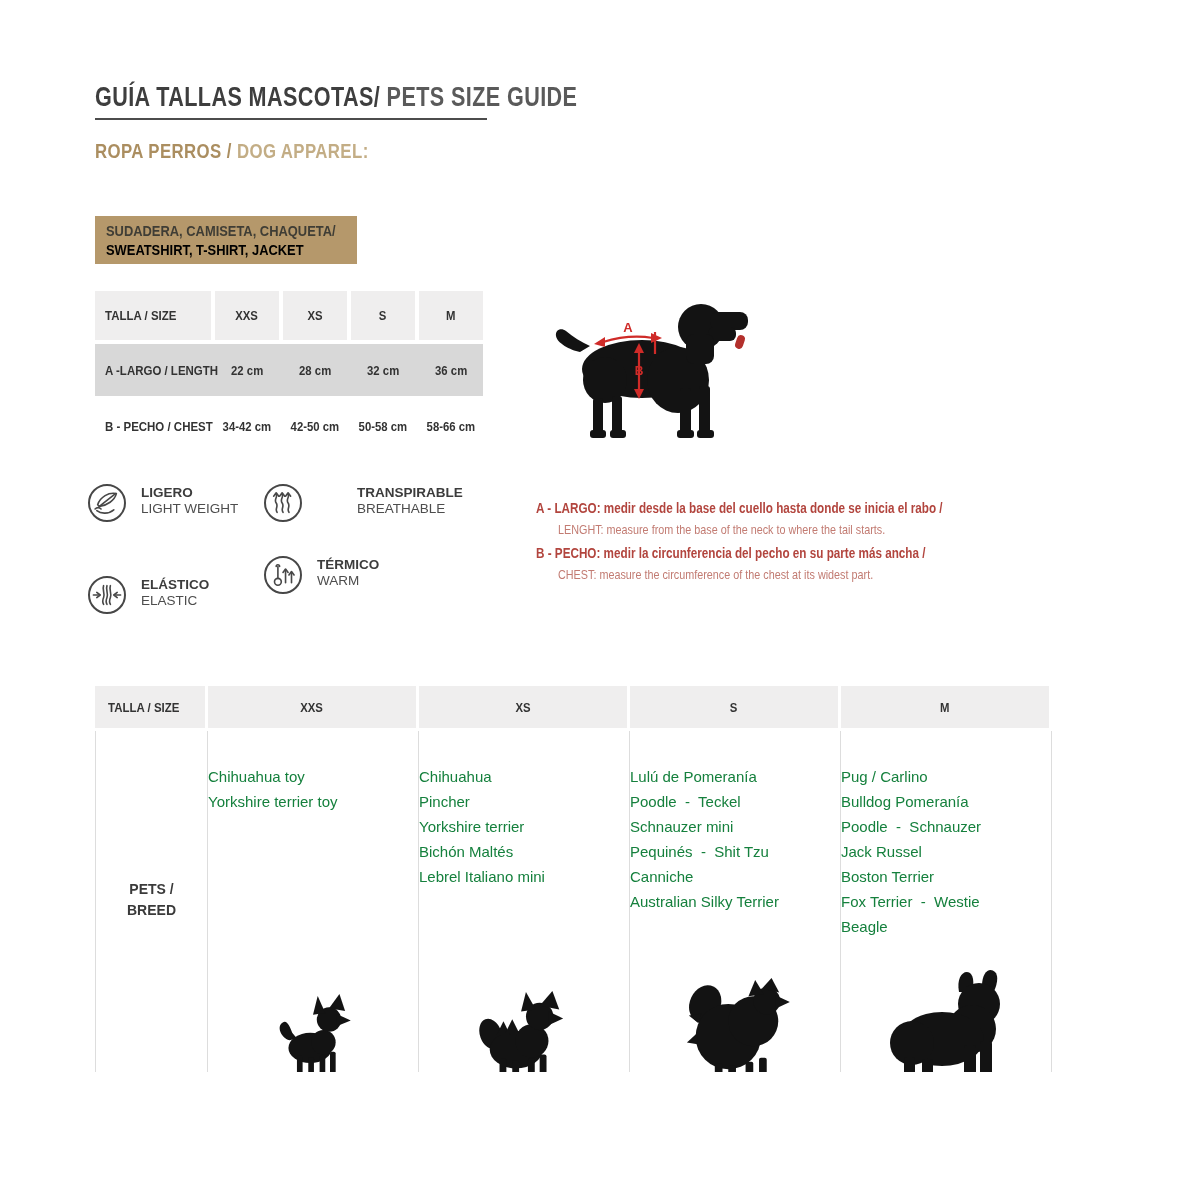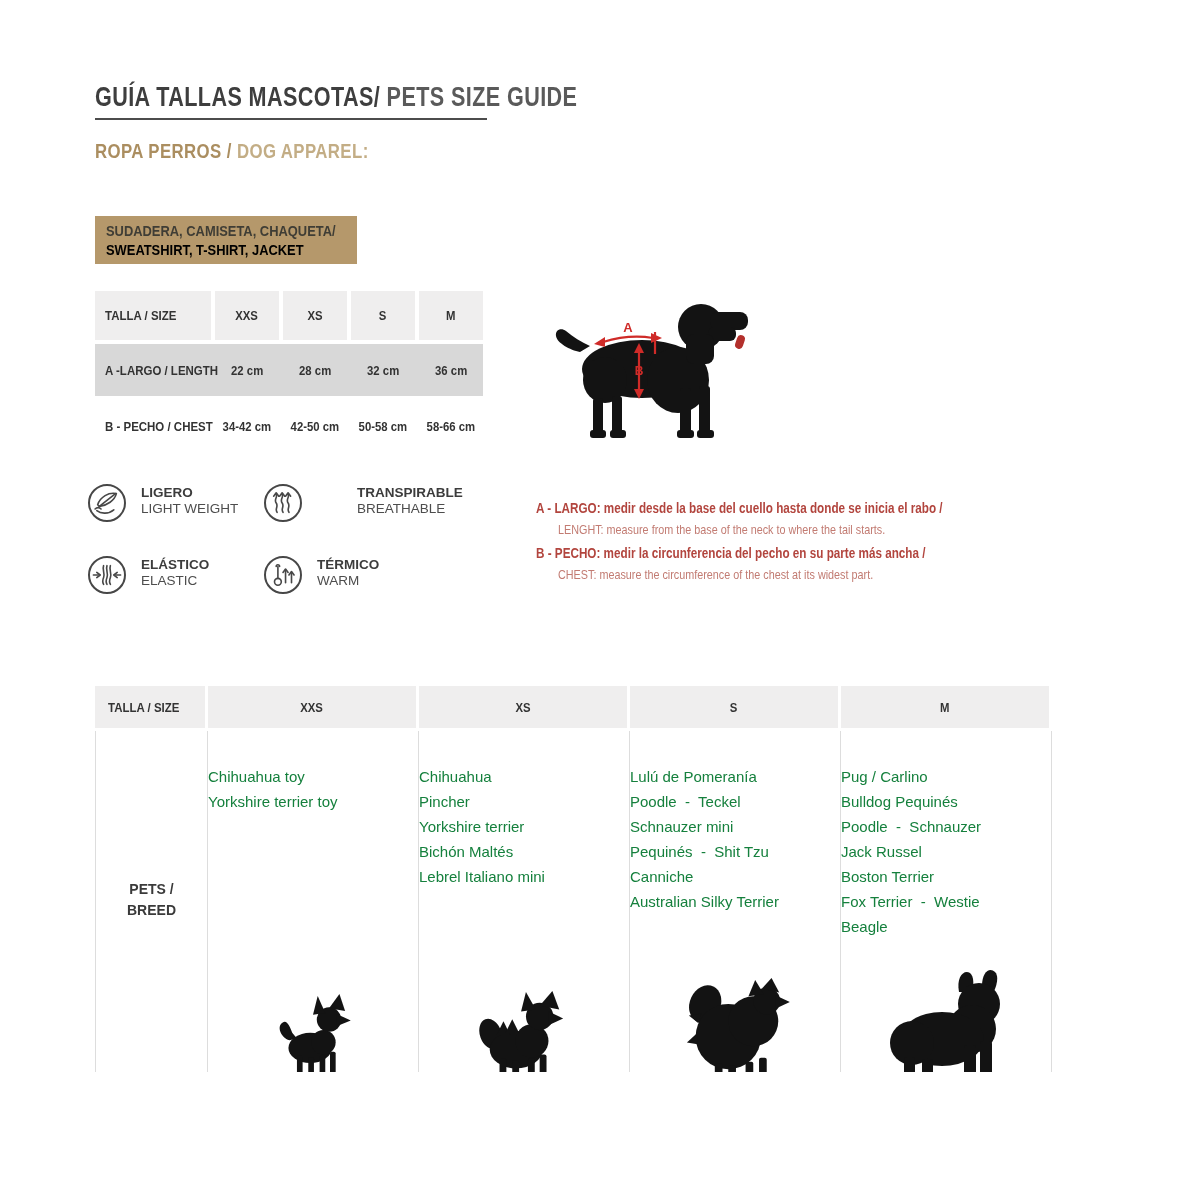--- a/index.html
+++ b/index.html
@@ -210,21 +210,21 @@
             <path d="M27,31 C24,27 29,24 26,20 C23,16 28,13 26,10"></path>
             <path d="M23,12 L26,8 L29,12"></path>
           </g>
         </svg>
     </div>
     <div class="feat-text">
       <div class="feat-title">TRANSPIRABLE</div>
       <div class="feat-sub">BREATHABLE</div>
     </div>
   </div>
-  <div class="feat" style="left:88px;top:556px;">
+  <div class="feat" style="left:88px;top:576px;">
     <div class="feat-icon">
       <svg viewBox="0 0 40 40">
           <g class="ic">
             <path d="M16,9 C14,14 18,18 16,23 C14,28 16,31 16,31"></path>
             <path d="M20,9 C18,14 22,18 20,23 C18,28 20,31 20,31"></path>
             <path d="M24,9 C22,14 26,18 24,23 C22,28 24,31 24,31"></path>
             <path d="M4,20 L11,20"></path>
             <path d="M8,17 L12,20 L8,23"></path>
             <path d="M36,20 L29,20"></path>
             <path d="M32,17 L28,20 L32,23"></path>
@@ -368,21 +368,21 @@
               <rect x="76" y="90" width="8" height="18" rx="2"></rect>
               <rect x="90" y="86" width="8" height="22" rx="2"></rect>
             </g>
           </svg>
         </div>
       </div>
 
       <div class="bt-cell">
         <div class="breeds">
           <div class="breed-line">Pug / Carlino</div>
-          <div class="breed-line">Bulldog Pequinés</div>
+          <div class="breed-line">Bulldog Pomeranía</div>
           <div class="breed-line">Poodle  -  Schnauzer</div>
           <div class="breed-line">Jack Russel</div>
           <div class="breed-line">Boston Terrier</div>
           <div class="breed-line">Fox Terrier  -  Westie</div>
           <div class="breed-line">Beagle</div>
         </div>
         <div class="dogfig dog-m">
           <svg viewBox="0 0 140 120" width="140" height="120">
             <g class="ink">
               <path d="M83,23 C80,8 88,0 94,4 C98,7 98,16 96,23 Z"></path>

